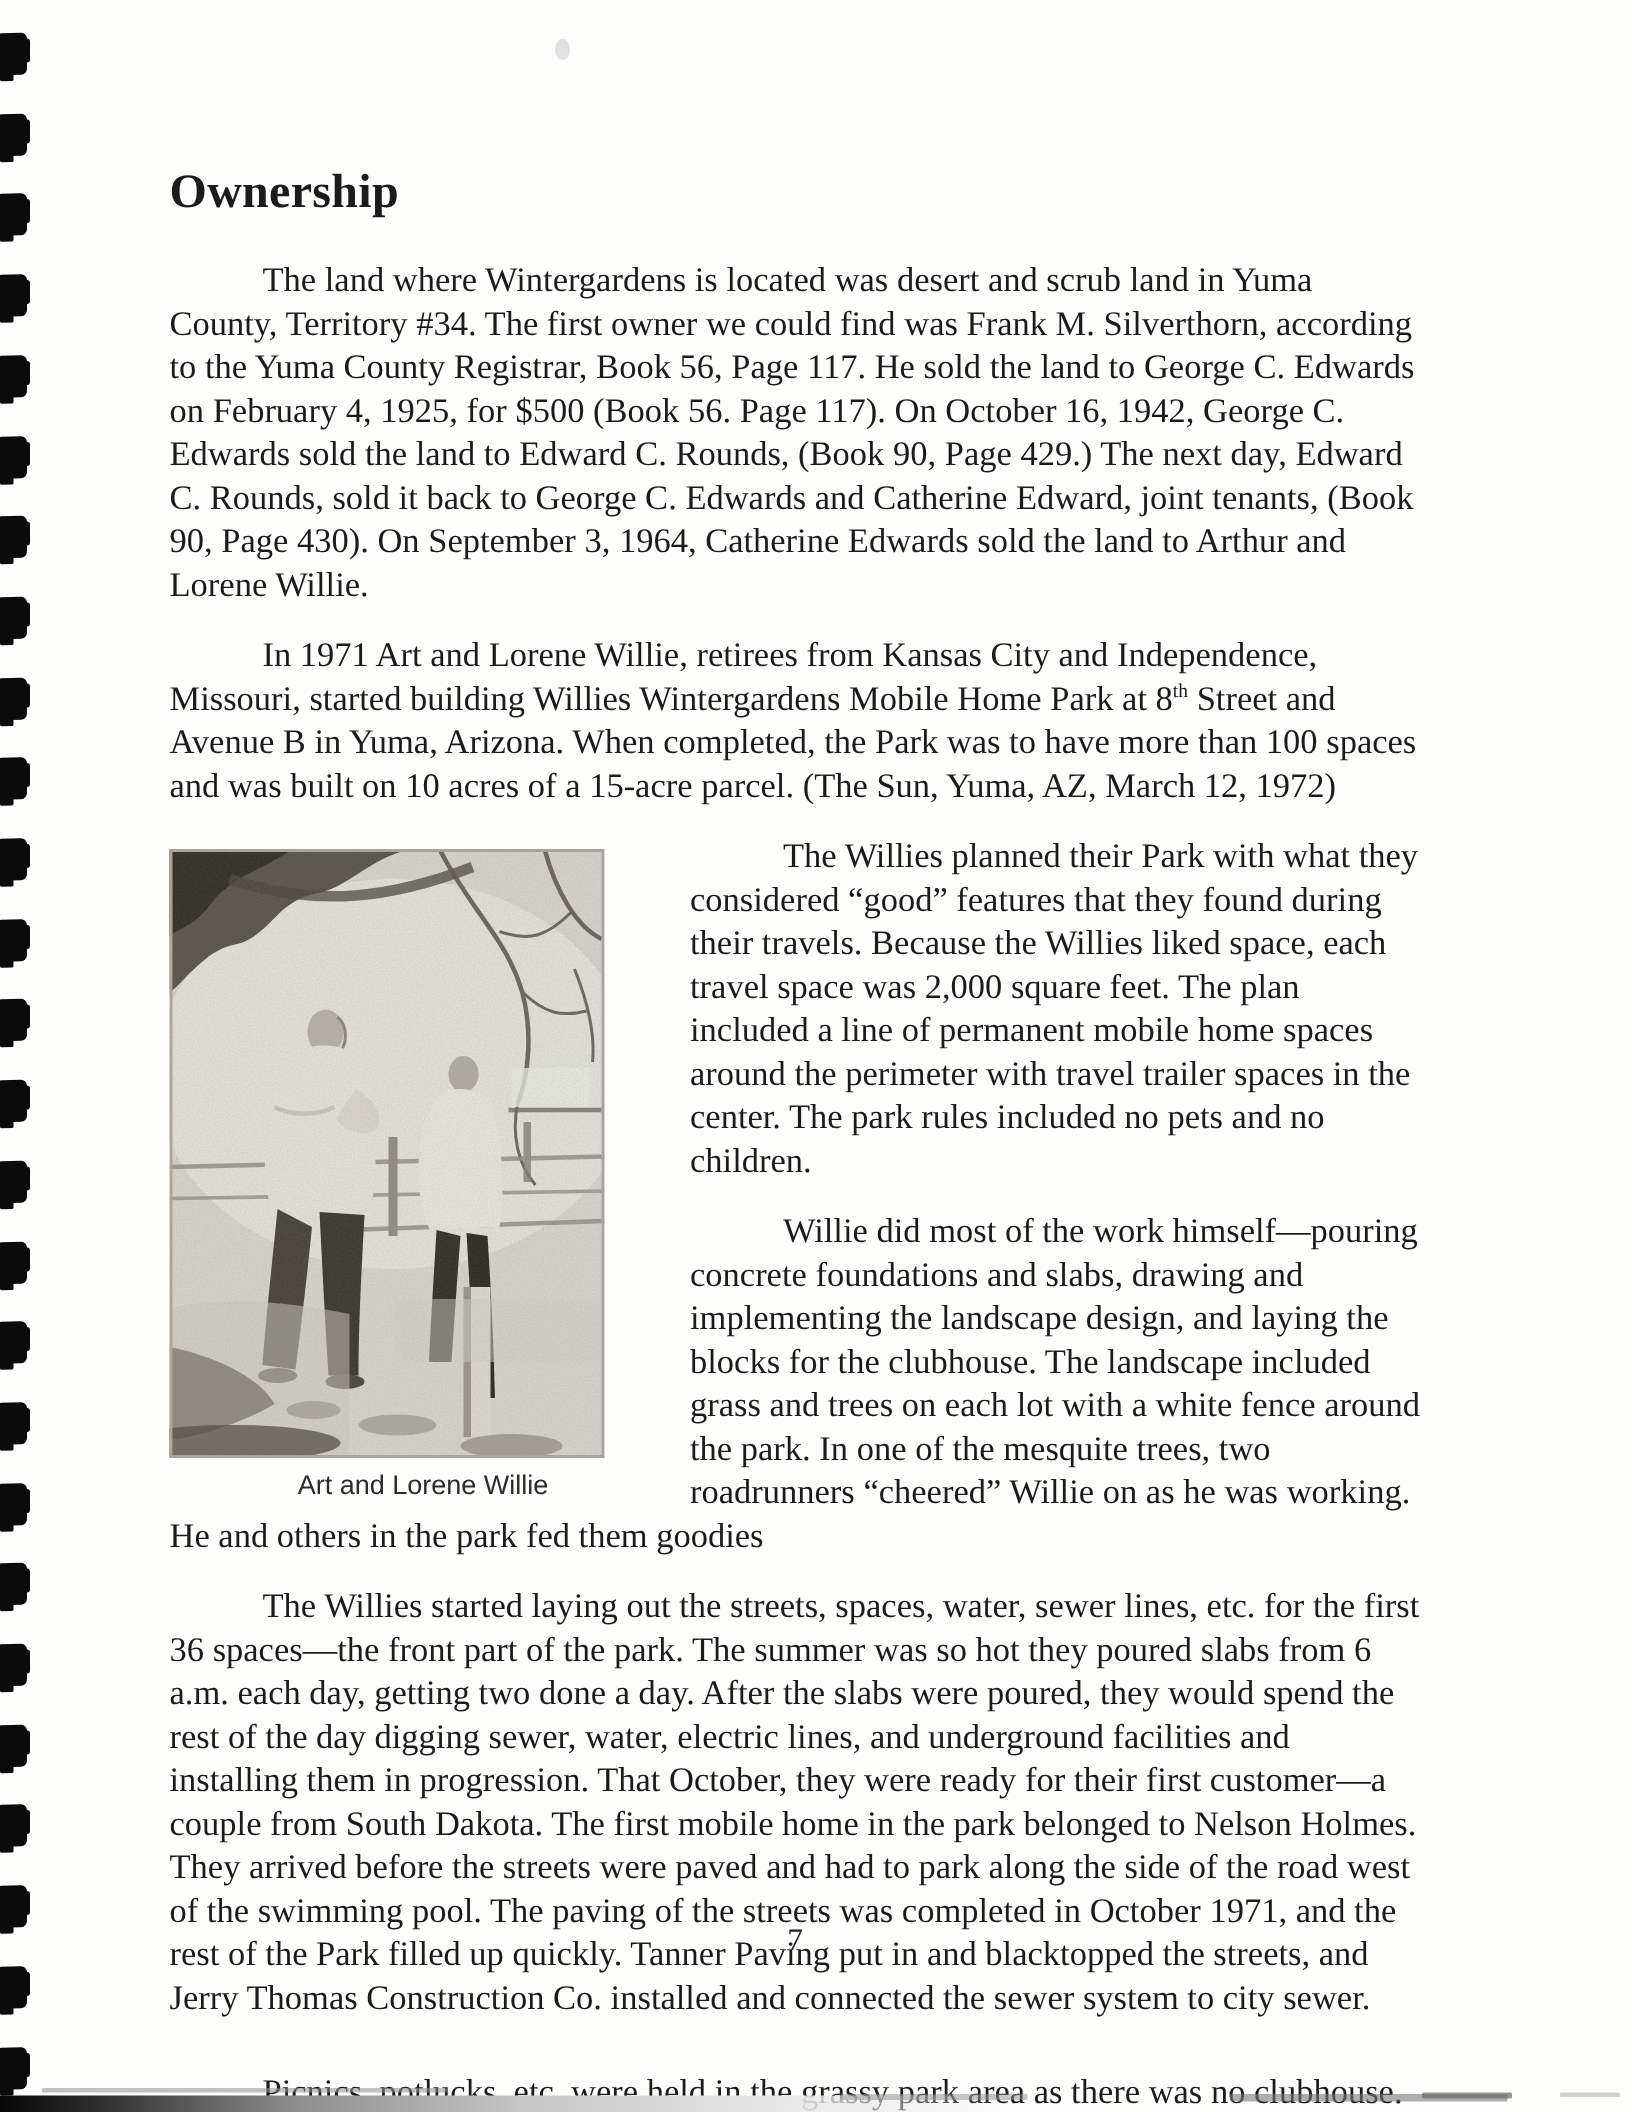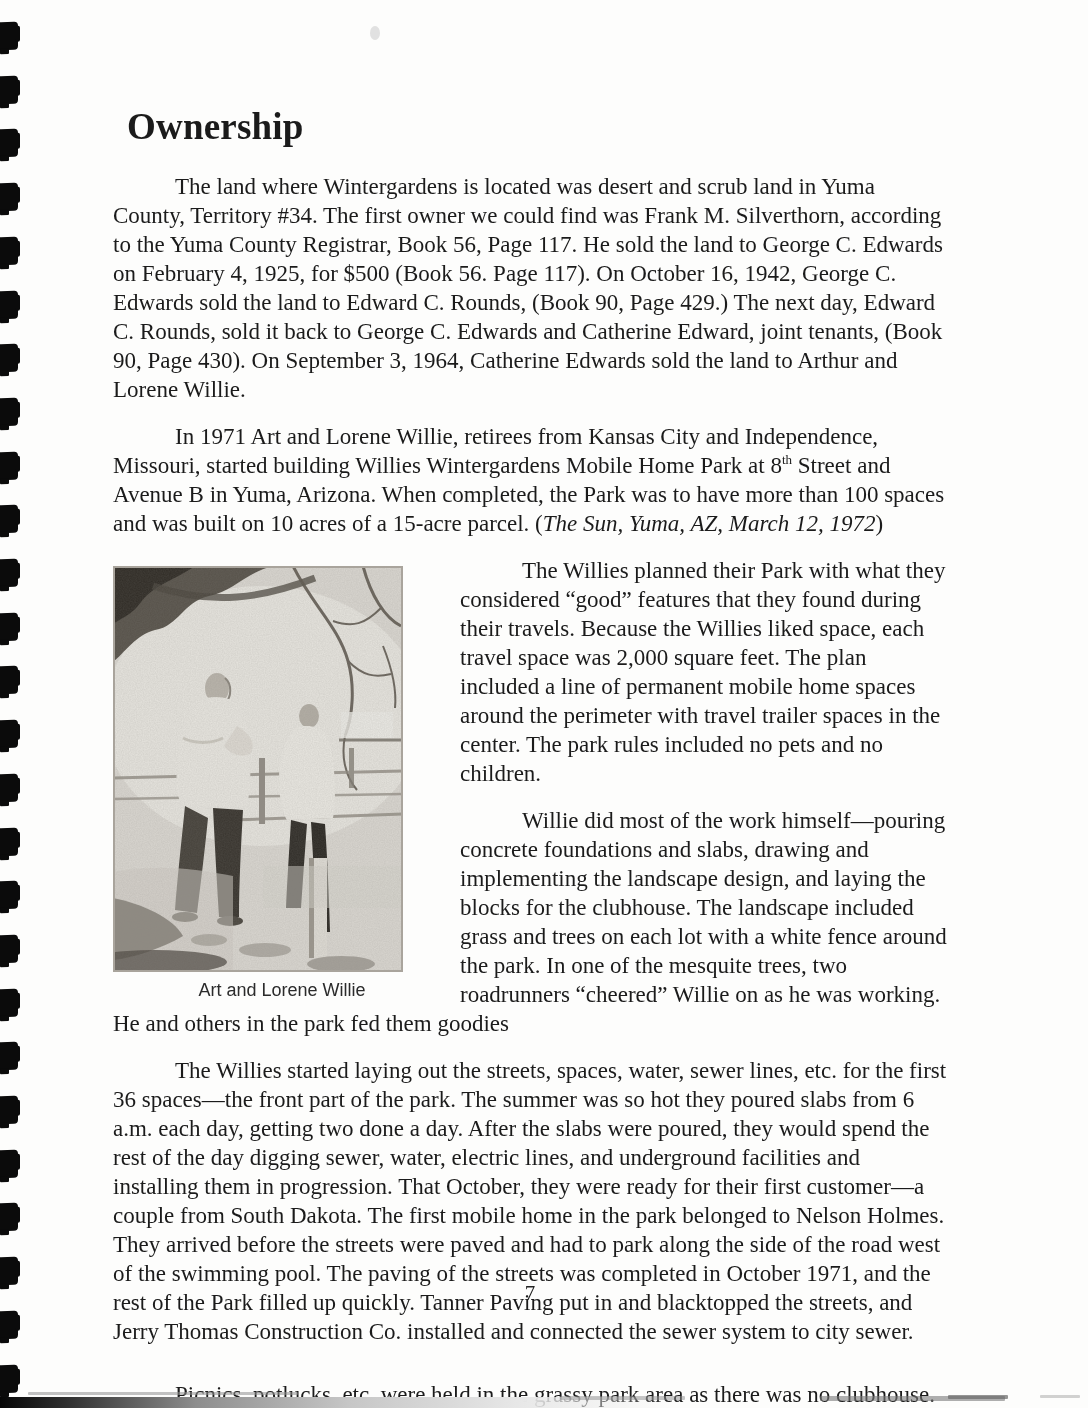--- a/index.html
+++ b/index.html
@@ -25,26 +25,26 @@
   .hole::before{
     content:"";position:absolute;right:-2px;top:4px;
     width:5px;height:16px;background:#0b0b0b;border-radius:2px;
   }
   
   .content{
     position:absolute;left:113px;top:112px;width:835px;
     font-size:23px;line-height:29px;
   }
   h1{
-    font-size:37px;line-height:30px;margin:0 0 30px 14px;
+    font-size:32px;line-height:30px;margin:0 0 30px 0;
     font-weight:bold;letter-spacing:.2px;
   }
   p{margin:16px 0 18px 0;text-indent:62px;}
   sup{font-size:13px;vertical-align:super;line-height:0;}
-  .cite{font-style:italic;text-align:right;}
+  .cite{text-align:right;}
   
   .photo-figure{
     float:left;width:338px;margin:10px 9px 2px 0;padding:0;
   }
   .photo-figure svg{display:block;}
   figcaption{
     font-family:"Liberation Sans", sans-serif;
     font-size:18px;line-height:22px;color:#2b2b2b;
     text-align:center;padding-top:7px;text-indent:0;
   }

